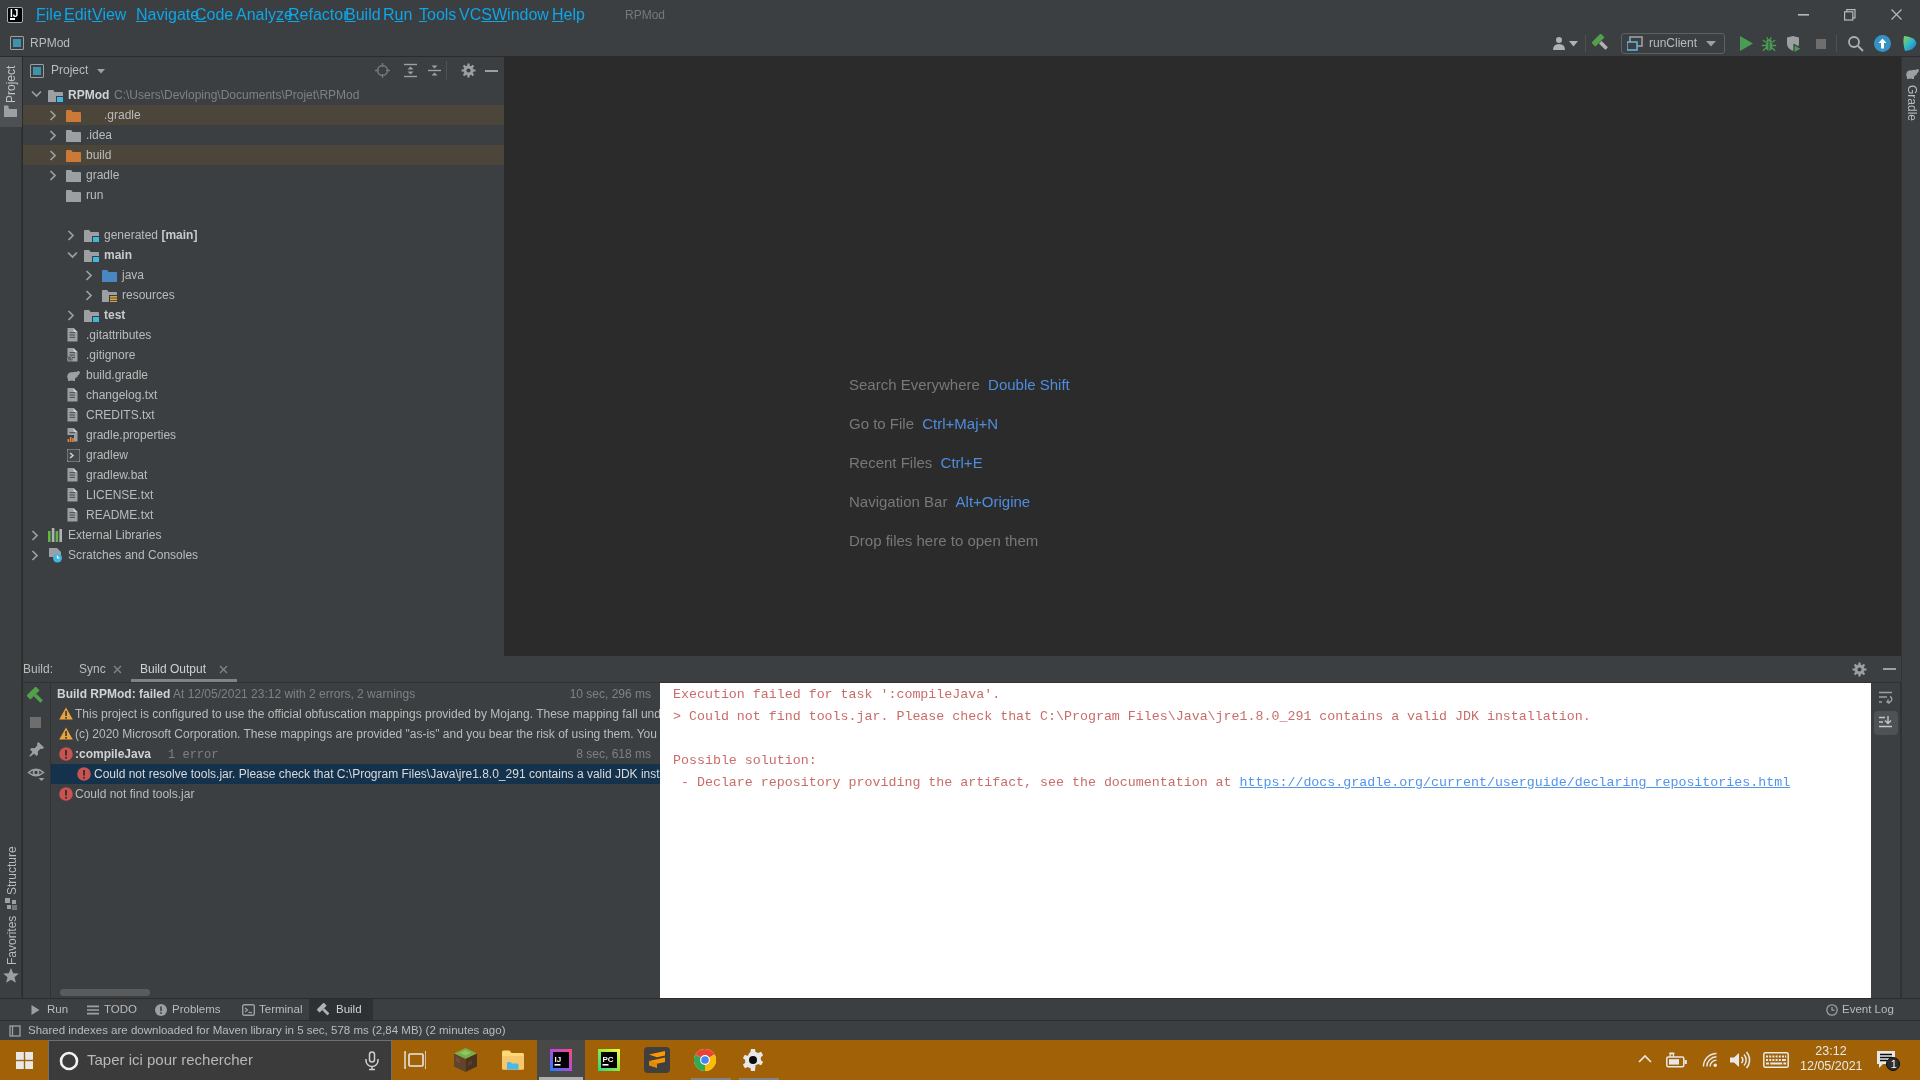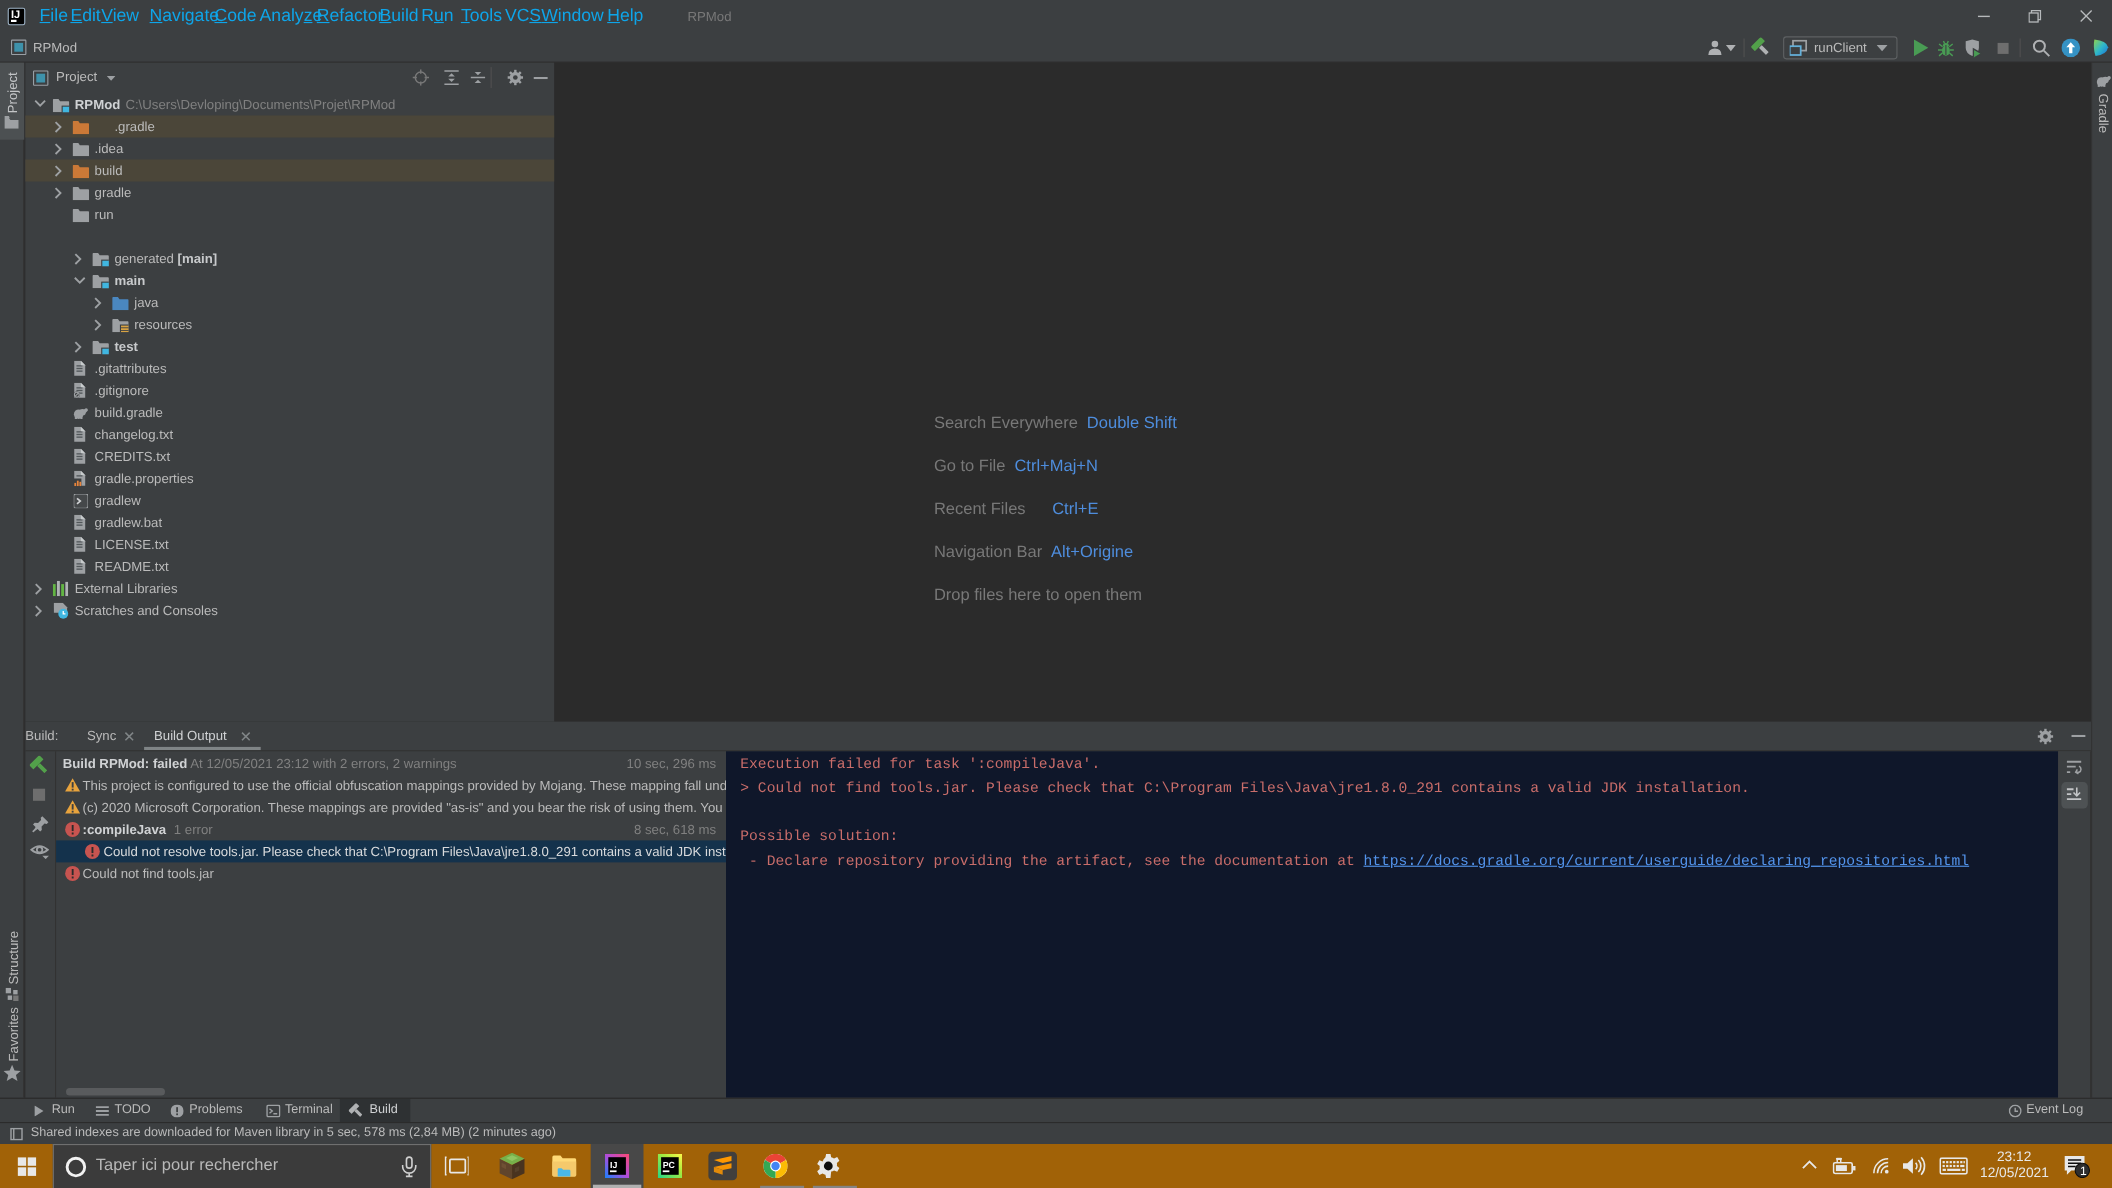--- a/index.html
+++ b/index.html
@@ -416,21 +416,21 @@
         <path d="M1 0 h8 l4 4 v5 h-12 z" fill="#9da0a3"></path>
         <circle cx="9.5" cy="10" r="4.5" fill="#40b6e0"></circle>
         <path d="M9.5 7.5 v2.5 h2" stroke="#fff" stroke-width="1.2" fill="none"></path>
         </svg>
       <span class="abs" style="left:45px;">Scratches and Consoles</span>
     </div>
   </div>
   <div class="abs editor" id="editor">
     <div class="abs" style="left:345px;top:319px;font-size:15px;color:#787878;">Search Everywhere <span class="blue" style="margin-left:4px;">Double Shift</span></div>
     <div class="abs" style="left:345px;top:358px;font-size:15px;color:#787878;">Go to File <span class="blue" style="margin-left:4px;">Ctrl+Maj+N</span></div>
-    <div class="abs" style="left:345px;top:397px;font-size:15px;color:#787878;">Recent Files <span class="blue" style="margin-left:20px;">Ctrl+E</span></div>
+    <div class="abs" style="left:345px;top:397px;font-size:15px;color:#787878;">Recent Files <span class="blue" style="margin-left:4px;">Ctrl+E</span></div>
     <div class="abs" style="left:345px;top:436px;font-size:15px;color:#787878;">Navigation Bar <span class="blue" style="margin-left:4px;">Alt+Origine</span></div>
     <div class="abs" style="left:345px;top:475px;font-size:15px;color:#787878;">Drop files here to open them</div>
   </div>
   <div class="abs rstripe" id="rstripe">
     <svg class="abs" style="left:3px;top:10px;" width="15" height="12" fill="#9da0a3">
       <circle cx="5.5" cy="7.5" r="4.3"></circle>
       <circle cx="9" cy="5.8" r="3"></circle>
       <path d="M10.5 3.2 q1.8 -1.8 3 -0.6 q1.2 1.2 -0.4 2.6 l-1.4 1.2 -1.8 -2.4 z"></path>
       <rect x="2" y="9" width="2" height="3"></rect>
         <rect x="7" y="9" width="2" height="3"></rect>
@@ -495,21 +495,21 @@
         <rect x="6.2" y="10" width="1.7" height="1.7" fill="#3c3f41"></rect>
         </svg>
       <span class="abs" style="left:24px;">(c) 2020 Microsoft Corporation. These mappings are provided "as-is" and you bear the risk of using them. You m</span>
     </div>
     <div class="row" style="left:28px;top:88px;width:610px;">
       <svg class="abs" style="left:8px;top:3px;" width="14" height="14">
         <circle cx="7" cy="7" r="6.8" fill="#c75450"></circle>
         <rect x="6.2" y="3" width="1.7" height="5.5" fill="#2b2b2b"></rect>
         <rect x="6.2" y="9.8" width="1.7" height="1.8" fill="#2b2b2b"></rect>
         </svg>
-      <span class="abs" style="left:24px;"><span class="b" style="color:#d0d2d4;">:compileJava</span><span class="dim" style="margin-left:7px;">1 error</span></span>
+      <span class="abs" style="left:24px;"><span class="b" style="color:#d0d2d4;">:compileJava</span><span class="dim" style="margin-left:17px;font-family:Liberation Mono, monospace;">1 error</span></span>
       <span class="abs dim" style="right:10px;">8 sec, 618 ms</span>
     </div>
     <div class="abs" style="left:28px;top:108px;width:609px;height:20px;background:#14324c;"></div>
     <div class="row" style="left:28px;top:108px;width:610px;">
       <svg class="abs" style="left:26px;top:3px;" width="14" height="14">
         <circle cx="7" cy="7" r="6.8" fill="#c75450"></circle>
         <rect x="6.2" y="3" width="1.7" height="5.5" fill="#2b2b2b"></rect>
         <rect x="6.2" y="9.8" width="1.7" height="1.8" fill="#2b2b2b"></rect>
         </svg>
       <span class="abs" style="left:43px;color:#d8dadc;">Could not resolve tools.jar. Please check that C:\Program Files\Java\jre1.8.0_291 contains a valid JDK installat</span>
@@ -517,21 +517,21 @@
     <div class="row" style="left:28px;top:128px;width:610px;">
       <svg class="abs" style="left:8px;top:3px;" width="14" height="14">
         <circle cx="7" cy="7" r="6.8" fill="#c75450"></circle>
         <rect x="6.2" y="3" width="1.7" height="5.5" fill="#2b2b2b"></rect>
         <rect x="6.2" y="9.8" width="1.7" height="1.8" fill="#2b2b2b"></rect>
         </svg>
       <span class="abs" style="left:24px;">Could not find tools.jar</span>
     </div>
     <div class="abs" style="left:37px;top:333px;width:90px;height:7px;background:#595b5d;border-radius:4px;"></div>
 
-    <div class="abs" style="left:637px;top:27px;width:1211px;height:315px;background:#0f172a;
+    <div class="abs" style="left:637px;top:27px;width:1211px;height:315px;background:#ffffff;
       font-family:'Liberation Mono',monospace;font-size:13.3px;line-height:22px;color:#c96d6a;white-space:pre;"><div class="abs" style="left:13px;top:1px;">Execution failed for task ':compileJava'.</div><div class="abs" style="left:13px;top:23px;">&gt; Could not find tools.jar. Please check that C:\Program Files\Java\jre1.8.0_291 contains a valid JDK installation.</div><div class="abs" style="left:13px;top:67px;">Possible solution:</div><div class="abs" style="left:13px;top:89px;"> - Declare repository providing the artifact, see the documentation at <span style="color:#5394ec;text-decoration:underline;">https://docs.gradle.org/current/userguide/declaring_repositories.html</span></div>
     </div>
 
     <div class="abs" style="left:1848px;top:27px;width:30px;height:315px;background:#3c3f41;border-right:1px solid #323232;"></div>
     <svg class="abs" style="left:1855px;top:34px;" width="16" height="16" stroke="#9da0a3" stroke-width="1.6" fill="none">
       <path d="M1 2.5 h13 M1 7 h8 M1 12 h3"></path>
       <path d="M9 12 h3 a3 3 0 0 0 0 -5.5 M10.5 9.5 L9 12 L11.5 13.5" stroke-width="1.4"></path>
       </svg>
     <div class="abs" style="left:1851px;top:55px;width:24px;height:24px;background:#4e5254;border-radius:4px;"></div>
     <svg class="abs" style="left:1855px;top:59px;" width="16" height="16" stroke="#c3c5c7" stroke-width="1.6" fill="none">

